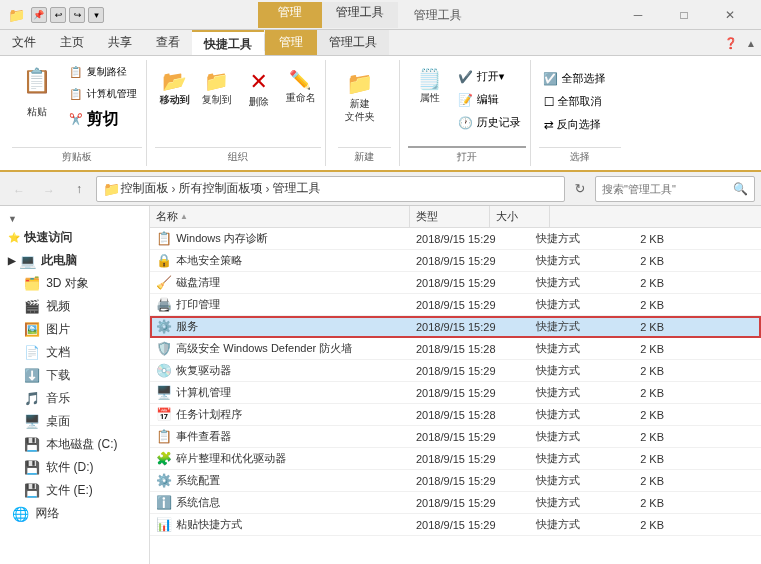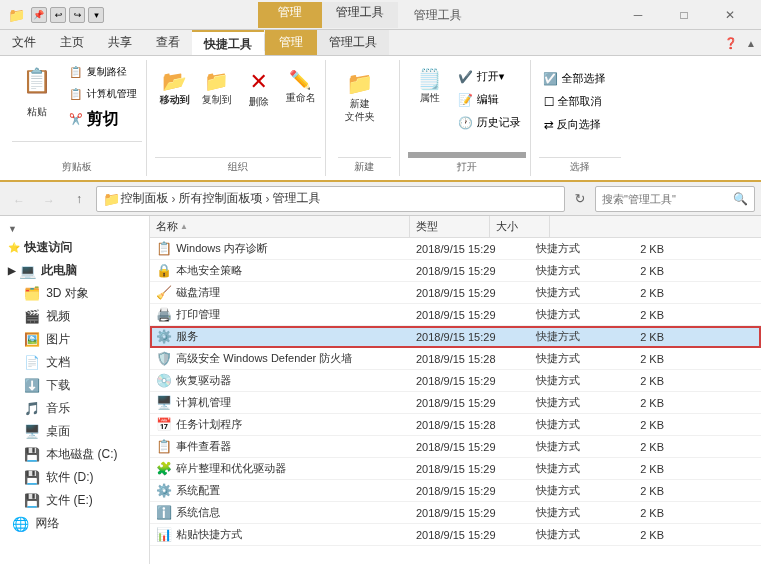--- a/index.html
+++ b/index.html
@@ -134,21 +134,21 @@
           <div class="ribbon-btn-small">
             <span style="font-size:11px;">📋</span>
             <span style="font-size:10px;">计算机管理</span>
           </div>
           <div class="ribbon-btn-small">
             <span style="font-size:11px;">✂️</span>
             <span style="font-size:16px;font-weight:bold;">剪切</span>
           </div>
         </div>
       </div>
-      <div style="font-size:10px;color:#666;text-align:center;border-top:1px solid #ddd;padding-top:18px;margin-top:8px;">剪贴板</div>
+      <div style="font-size:10px;color:#666;text-align:center;border-top:1px solid #ddd;padding-top:2px;margin-top:14px;">剪贴板</div>
     </div>
 
     <div style="display:flex;flex-direction:column;border-right:1px solid #ddd;padding:2px 4px;min-width:140px;">
       <div style="display:flex;flex:1;gap:2px;align-items:flex-start;padding-top:4px;">
         <div style="display:flex;flex-direction:column;align-items:center;padding:2px 4px;cursor:pointer;border:1px solid transparent;border-radius:2px;min-width:40px;">
           <span style="font-size:20px;">📂</span>
           <span style="font-size:10px;color:#333;text-align:left;font-weight:bold;">移动到</span>
         </div>
         <div style="display:flex;flex-direction:column;align-items:center;padding:2px 4px;cursor:pointer;border:1px solid transparent;border-radius:2px;min-width:40px;">
           <span style="font-size:20px;">📁</span>
@@ -190,21 +190,21 @@
           <div style="display:flex;align-items:center;gap:3px;padding:2px 4px;cursor:pointer;border:1px solid transparent;border-radius:2px;font-size:11px;">
             <span style="font-size:12px;">📝</span>
             <span>编辑</span>
           </div>
           <div style="display:flex;align-items:center;gap:3px;padding:2px 4px;cursor:pointer;border:1px solid transparent;border-radius:2px;font-size:11px;">
             <span style="font-size:12px;">🕐</span>
             <span>历史记录</span>
           </div>
         </div>
       </div>
-      <div style="font-size:10px;color:#666;text-align:center;border-top:6px solid #a3a3a3;padding-top:2px;margin-top:2px;">打开</div>
+      <div style="font-size:10px;color:#666;text-align:center;border-top:2px solid #a3a3a3;padding-top:2px;margin-top:2px;">打开</div>
     </div>
 
     <div style="display:flex;flex-direction:column;padding:2px 4px;min-width:90px;">
       <div style="display:flex;flex-direction:column;flex:1;gap:2px;padding-top:6px;">
         <div style="display:flex;align-items:center;gap:3px;padding:2px 4px;cursor:pointer;border:1px solid transparent;border-radius:2px;font-size:11px;">
           <span style="font-size:12px;">☑️</span>
           <span>全部选择</span>
         </div>
         <div style="display:flex;align-items:center;gap:3px;padding:2px 4px;cursor:pointer;border:1px solid transparent;border-radius:2px;font-size:11px;">
           <span style="font-size:12px;">☐</span>

